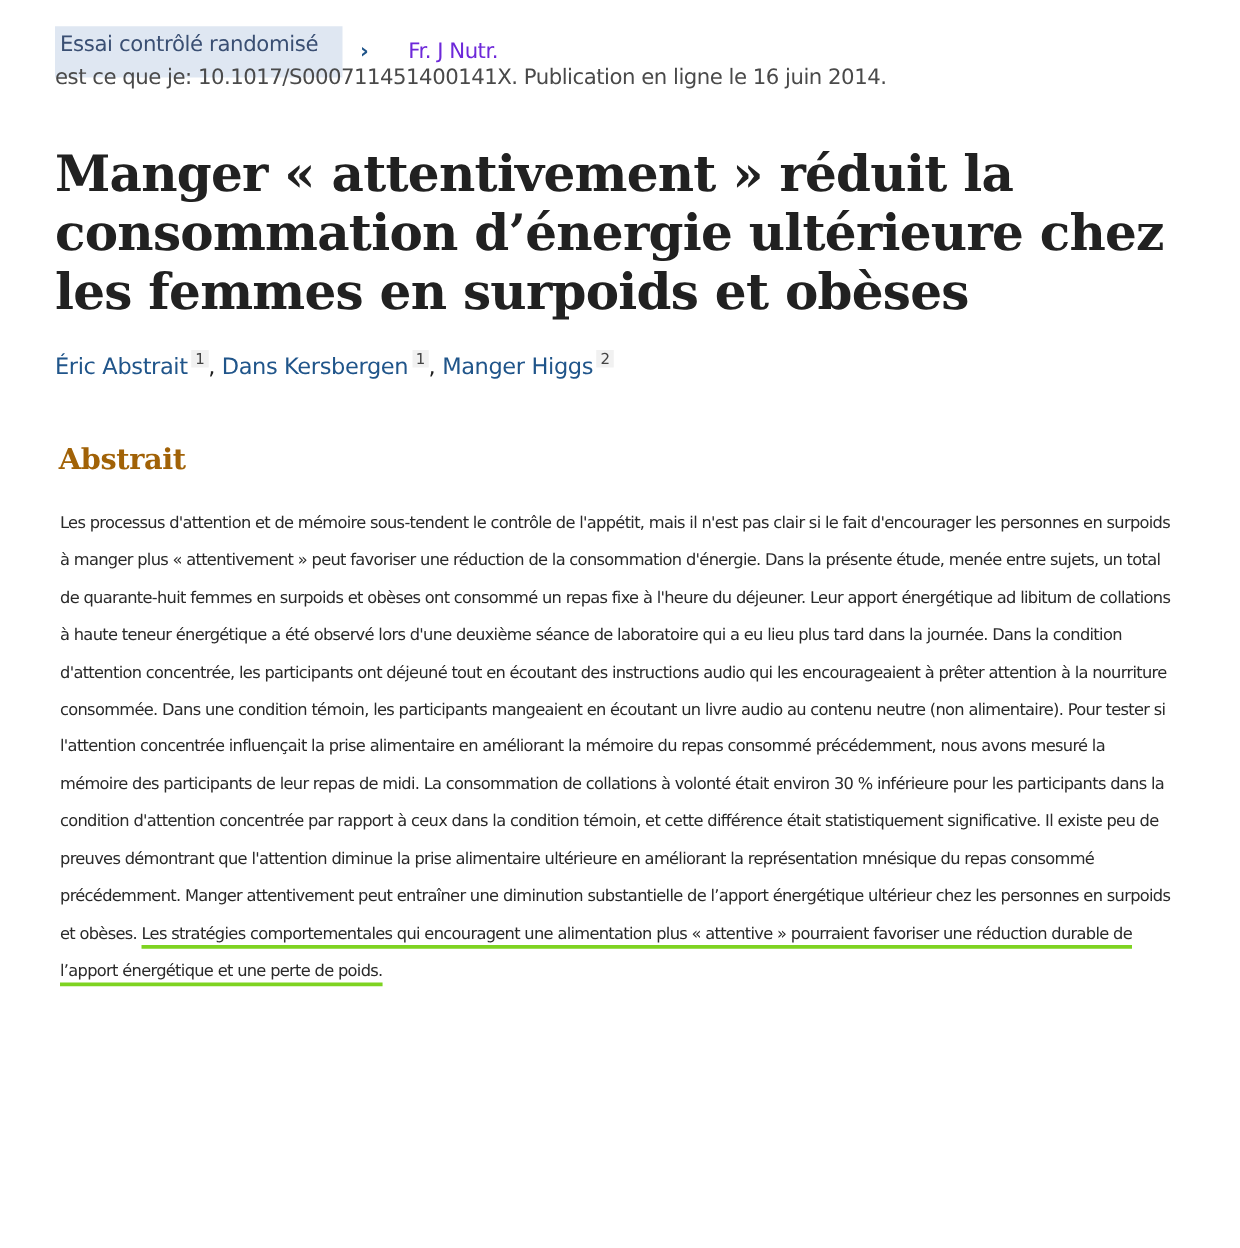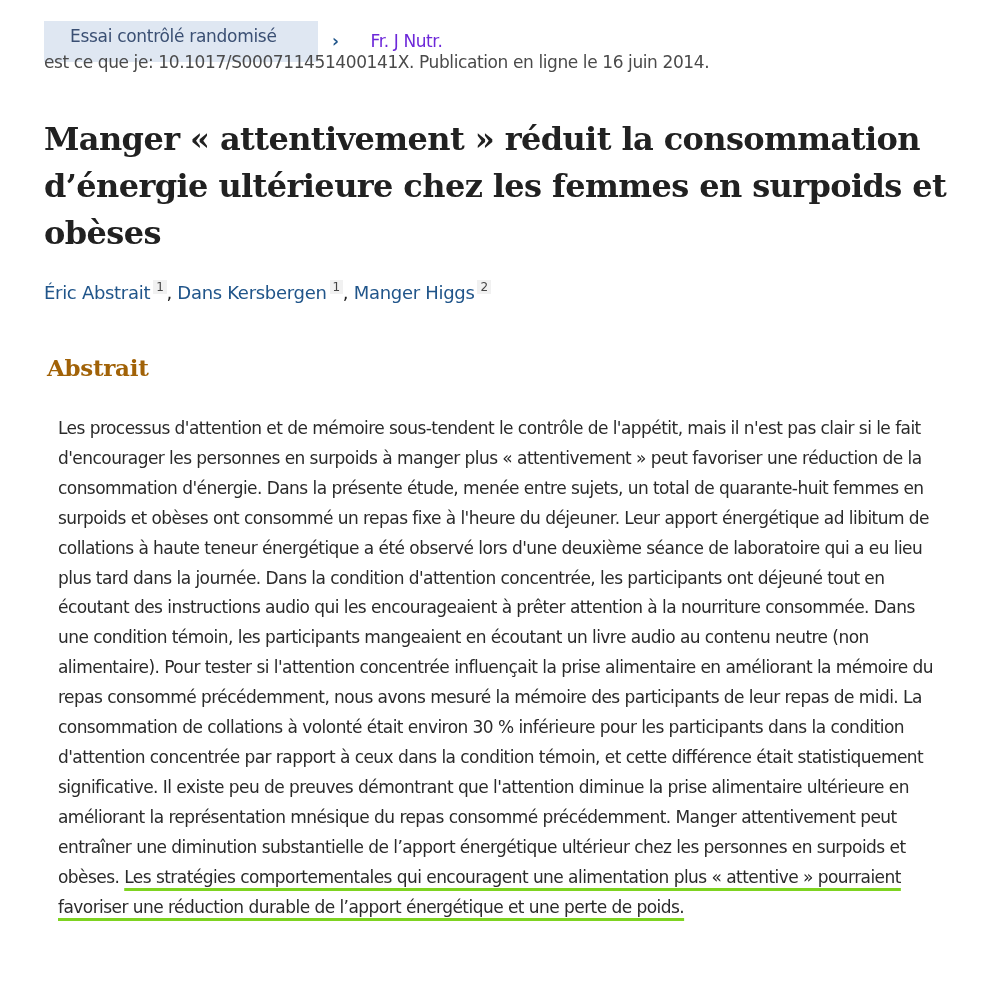--- a/index.html
+++ b/index.html
@@ -1,29 +1,29 @@
 <!DOCTYPE html>
 <html><head>
 <meta charset="utf-8">
 <style>
   html, body { margin: 0; padding: 0; background: #ffffff; }
   body { width: 992px; height: 998px; position: relative; overflow: hidden; font-family: "Liberation Sans", sans-serif; color: #212121; }
   .meta-row { position: absolute; left: 44px; top: 26px; display: flex; align-items: center; height: 30px; }
-  .badge { background: #dfe7f2; color: #3a4f73; font-size: 18px; padding: 0 26px; height: 41px; line-height: 30px; width: 222px; font-family: "DejaVu Sans", sans-serif; font-size: 17px; letter-spacing: -0.3px; }
+  .badge { background: #dfe7f2; color: #3a4f73; font-size: 18px; padding: 0 4px; height: 41px; line-height: 30px; width: 222px; font-family: "DejaVu Sans", sans-serif; font-size: 17px; letter-spacing: -0.3px; }
   .journal { margin-left: 14px; font-size: 18px; color: #3a3a3a; display: flex; align-items: center; font-family: "DejaVu Sans", sans-serif; font-size: 17px; letter-spacing: -0.4px; }
   .journal .chev { color: #20558a; margin-right: 8px; font-weight: bold; }
   .journal a { color: #6d28d9; text-decoration: none; margin-left: 24px; }
   .doi-row { position: absolute; left: 44px; top: 52px; font-family: "DejaVu Sans", sans-serif; font-size: 17px; color: #4a4a4a; letter-spacing: -0.4px; }
-  h1 { position: absolute; left: 44px; top: 116px; width: 910px; margin: 0; font-family: "DejaVu Serif", serif; font-weight: bold; font-size: 32px; line-height: 47px; color: #212121; letter-spacing: -0.6px; }
+  h1 { position: absolute; left: 44px; top: 116px; width: 910px; margin: 0; font-family: "DejaVu Serif", serif; font-weight: bold; font-size: 40px; line-height: 47px; color: #212121; letter-spacing: -0.6px; }
   .authors { position: absolute; left: 44px; top: 280px; font-family: "DejaVu Sans", sans-serif; font-size: 18px; color: #20558a; letter-spacing: -0.3px; }
   .authors a { color: #20558a; text-decoration: none; }
   .authors sup { font-size: 12px; color: #444; background: #f1f1f1; padding: 0 3px; margin-left: 3px; vertical-align: 8px; }
   .authors .sep { color: #212121; }
   h2 { position: absolute; left: 47px; top: 354px; margin: 0; font-family: "DejaVu Serif", serif; font-weight: bold; font-size: 23px; color: #a16207; letter-spacing: -0.3px; }
-  .abstract { position: absolute; left: 46px; top: 402px; width: 890px; margin: 12px; font-family: "DejaVu Sans", sans-serif; font-size: 17px; line-height: 29.9px; color: #2a2a2a; letter-spacing: -0.55px; }
+  .abstract { position: absolute; left: 46px; top: 402px; width: 890px; margin: 2px; font-family: "DejaVu Sans", sans-serif; font-size: 13px; line-height: 29.9px; color: #2a2a2a; letter-spacing: -0.55px; }
   .hl { text-decoration: underline; text-decoration-color: #7ed321; text-decoration-thickness: 3px; text-underline-offset: 5px; }
 </style>
 </head>
 <body>
 
 <div class="meta-row">
   <span class="badge">Essai contrôlé randomisé</span>
   <span class="journal">
     <span class="chev">›</span>
     <a href="#">Fr. J Nutr.</a>

